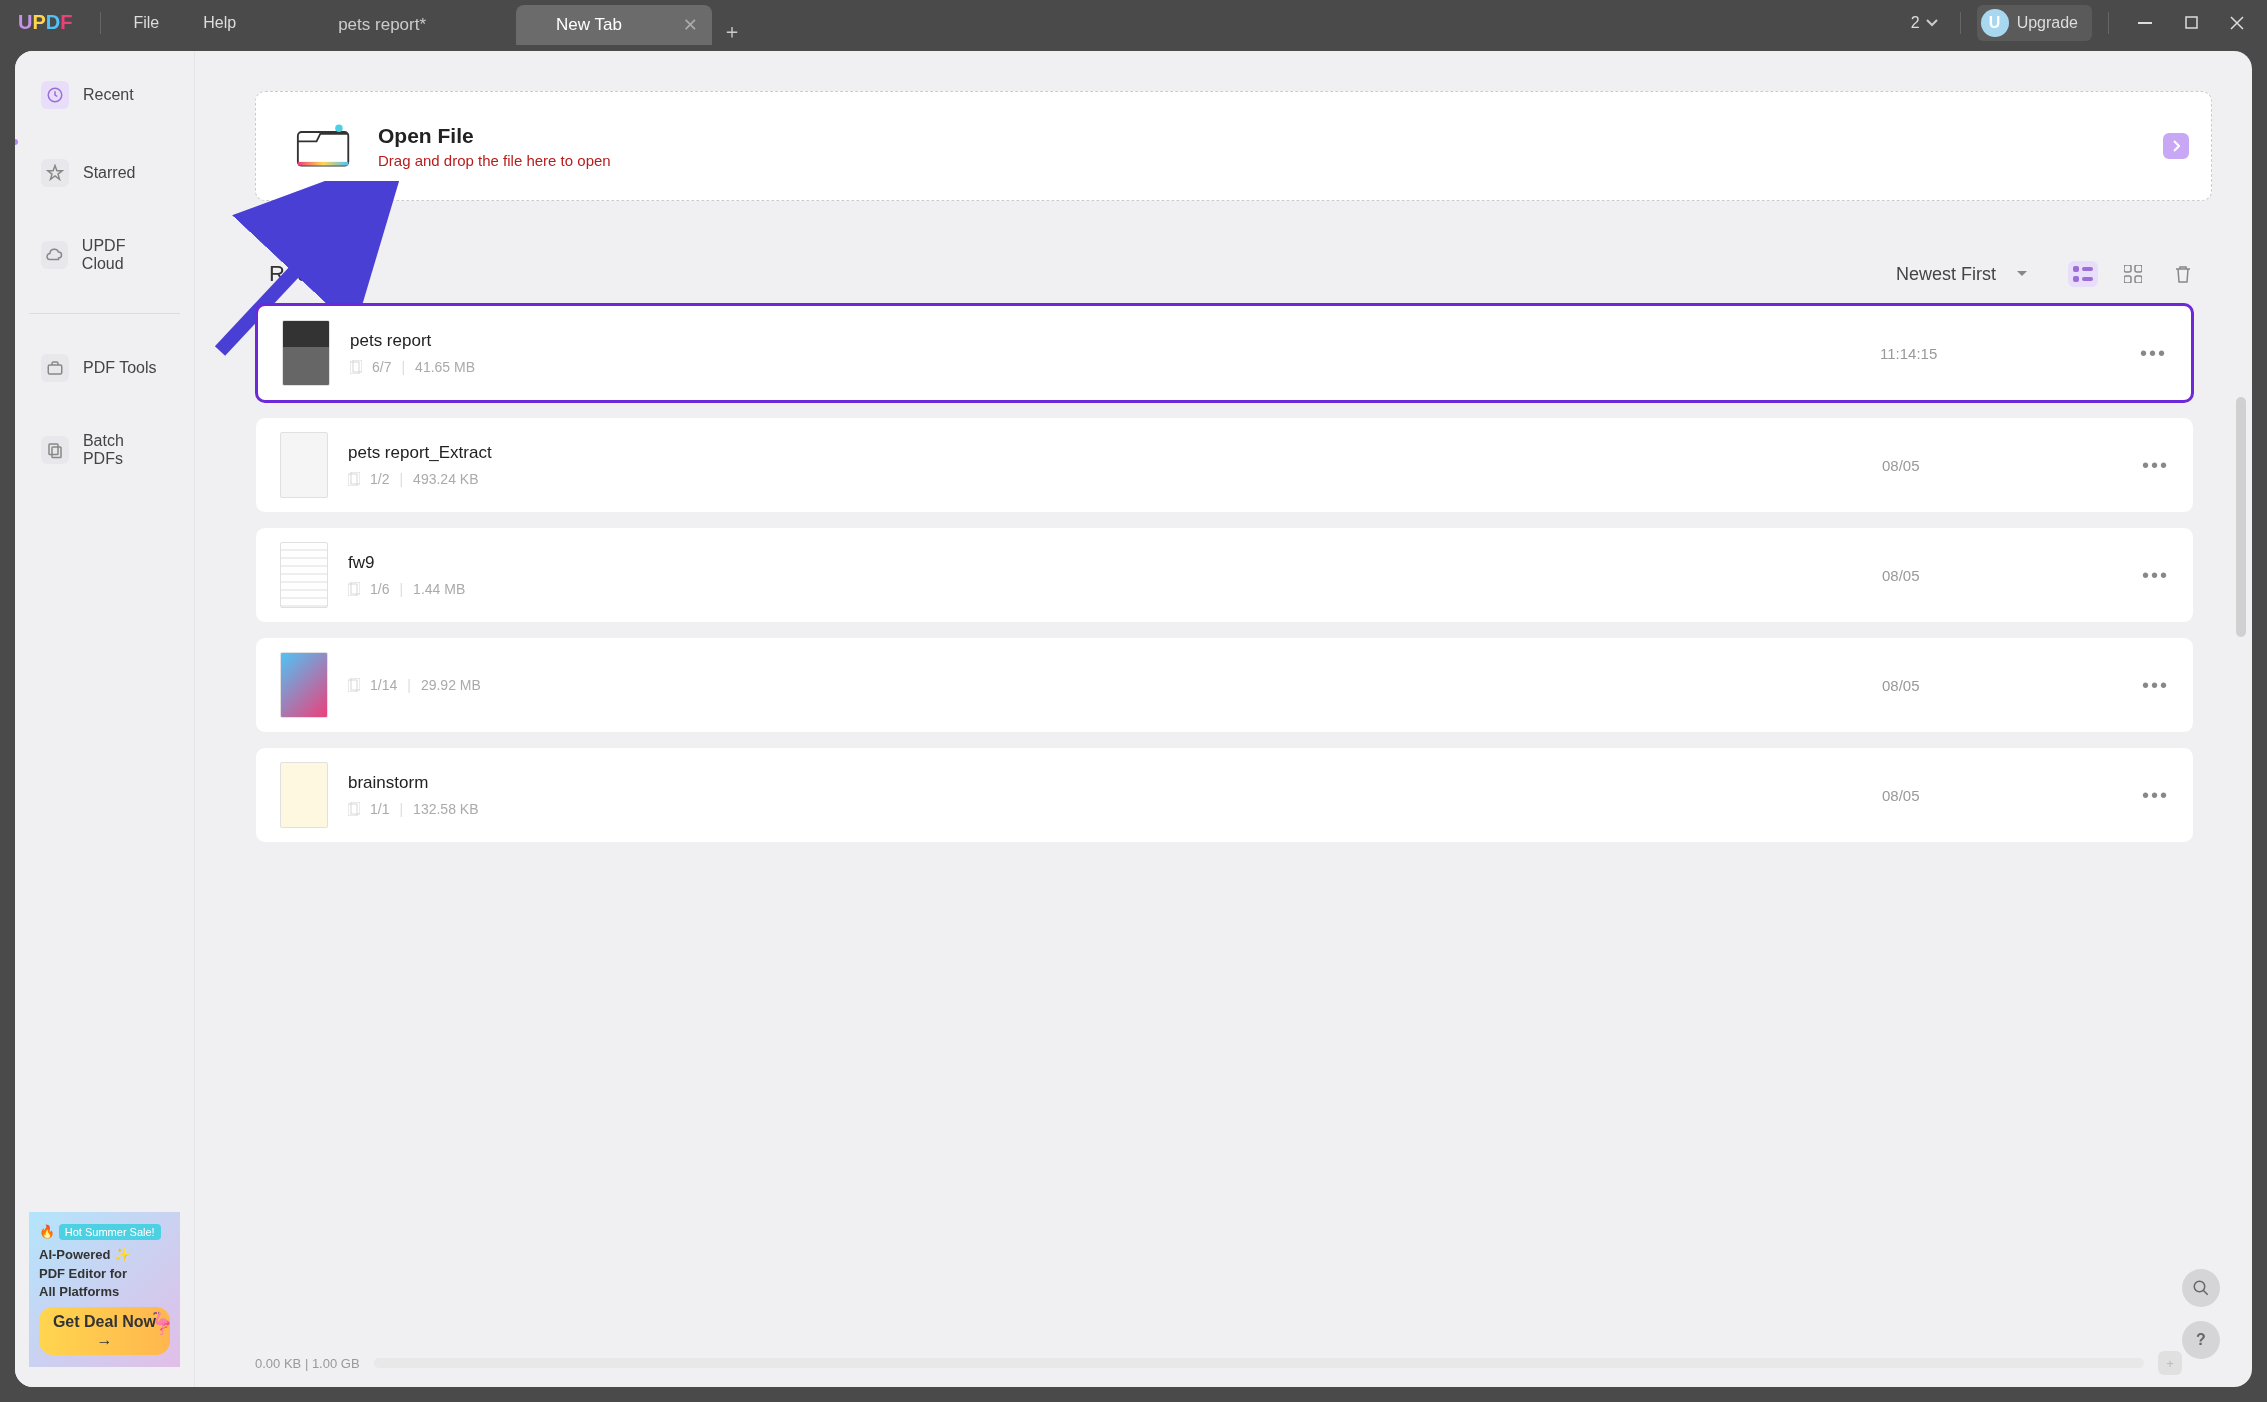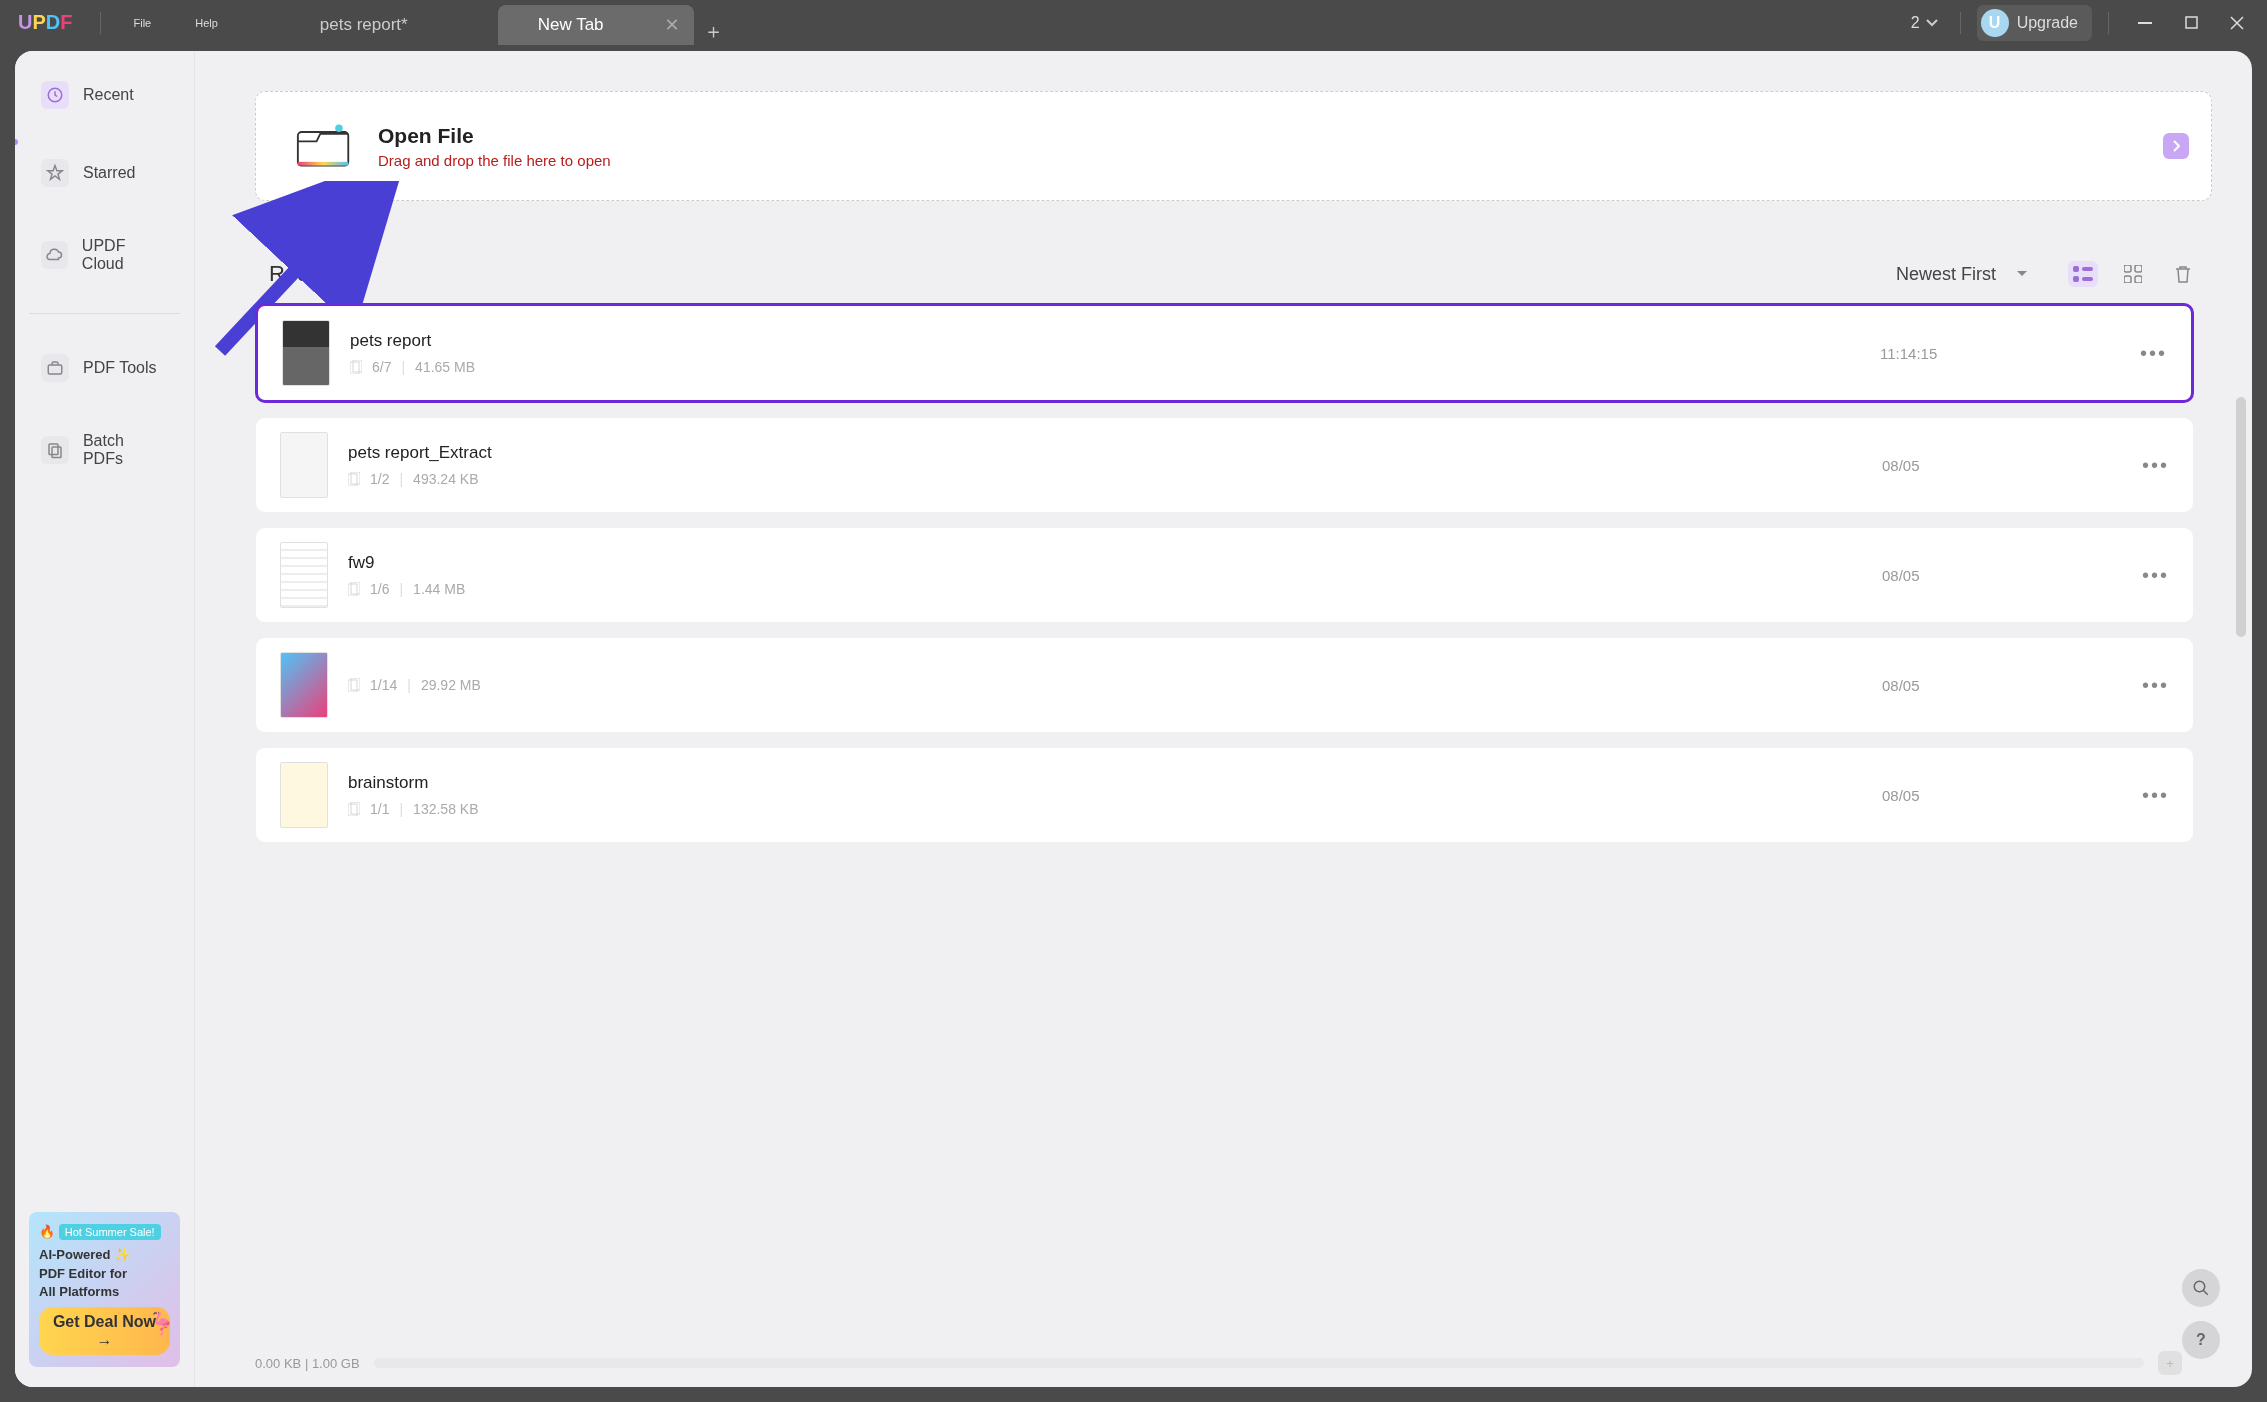--- a/index.html
+++ b/index.html
@@ -8,21 +8,21 @@
 .app { width: 100vw; height: 100vh; display: flex; flex-direction: column; }
 
 
 .titlebar { height: 45px; background: #4a4a4a; display: flex; align-items: center; color: #ddd; }
 .logo { padding: 0 18px; font-weight: bold; font-size: 20px; }
 .logo .u { color: #c792ea; }
 .logo .p { color: #ffd54f; }
 .logo .d { color: #4fc3f7; }
 .logo .f { color: #ec407a; }
 .divider-v { width: 1px; height: 22px; background: #666; margin: 0 10px; }
-.menu-item { padding: 0 22px; font-size: 11px; cursor: pointer; }
+.menu-item { padding: 0 22px; font-size: 16px; cursor: pointer; }
 .tabs { display: flex; flex: 1; height: 100%; align-items: flex-end; margin-left: 40px; }
 .tab { height: 40px; padding: 0 90px 0 40px; display: flex; align-items: center; font-size: 17px; color: #ccc; position: relative; border-radius: 8px 8px 0 0; }
 .tab.inactive { background: transparent; }
 .tab.active { background: #6b6b6b; color: #fff; }
 .tab-close { position: absolute; right: 14px; font-size: 18px; color: #aaa; }
 .new-tab { width: 40px; display: flex; align-items: center; justify-content: center; font-size: 20px; color: #ccc; }
 .title-right { display: flex; align-items: center; margin-left: auto; padding-right: 10px; gap: 6px; }
 .window-count { color: #ddd; font-size: 16px; padding: 0 6px; display: flex; align-items: center; gap: 6px; }
 .upgrade { display: flex; align-items: center; gap: 8px; background: #5a5a5a; padding: 4px 14px 4px 4px; border-radius: 6px; }
 .avatar { width: 28px; height: 28px; border-radius: 50%; background: #a8d8f0; display: flex; align-items: center; justify-content: center; color: #fff; font-weight: bold; }
@@ -35,21 +35,21 @@
 
 .sidebar { width: 180px; background: #f0eff2; padding: 20px 14px; border-right: 1px solid #e5e4e8; display: flex; flex-direction: column; }
 .side-item { display: flex; align-items: center; gap: 14px; padding: 10px 12px; border-radius: 8px; color: #444; font-size: 16px; margin-bottom: 30px; cursor: pointer; }
 .side-item .icon-box { width: 28px; height: 28px; border-radius: 6px; background: #e8e7eb; display: flex; align-items: center; justify-content: center; }
 .side-item.active .icon-box { background: #e8defa; }
 .side-item.active .icon-box svg { stroke: #9b6dd7; }
 .side-sep { height: 1px; background: #ddd; margin: 0 0 30px 0; }
 .side-indicator { position: absolute; left: -3px; top: 88px; width: 6px; height: 6px; background: #b388ff; border-radius: 50%; }
 
 
-.promo { margin-top: auto; background: linear-gradient(135deg, #b3e5fc, #e1bee7); border-radius: 8px; padding: 12px 10px; font-size: 13px; position: relative; }
+.promo { margin-top: auto; background: linear-gradient(135deg, #b3e5fc, #e1bee7); border-radius: 0; padding: 12px 10px; font-size: 13px; position: relative; }
 .promo-badge { background: #4dd0e1; color: #fff; font-size: 11px; padding: 2px 6px; border-radius: 4px; display: inline-block; }
 .promo-text { font-weight: bold; color: #333; margin: 6px 0; line-height: 1.4; }
 .promo-btn { background: linear-gradient(90deg,#ffd54f,#ffb74d); color: #333; font-size: 16px; padding: 6px 12px; border-radius: 14px; border: none; font-weight: bold; }
 .promo-flamingo { position: absolute; right: 4px; bottom: 30px; font-size: 22px; }
 
 
 .main { flex: 1; padding: 40px 40px 0 60px; position: relative; display: flex; flex-direction: column; }
 
 .open-file { border: 1px dashed #ccc; background: #fff; border-radius: 10px; padding: 30px 40px; display: flex; align-items: center; gap: 26px; position: relative; }
 .open-file .folder-icon { width: 56px; height: 48px; }

